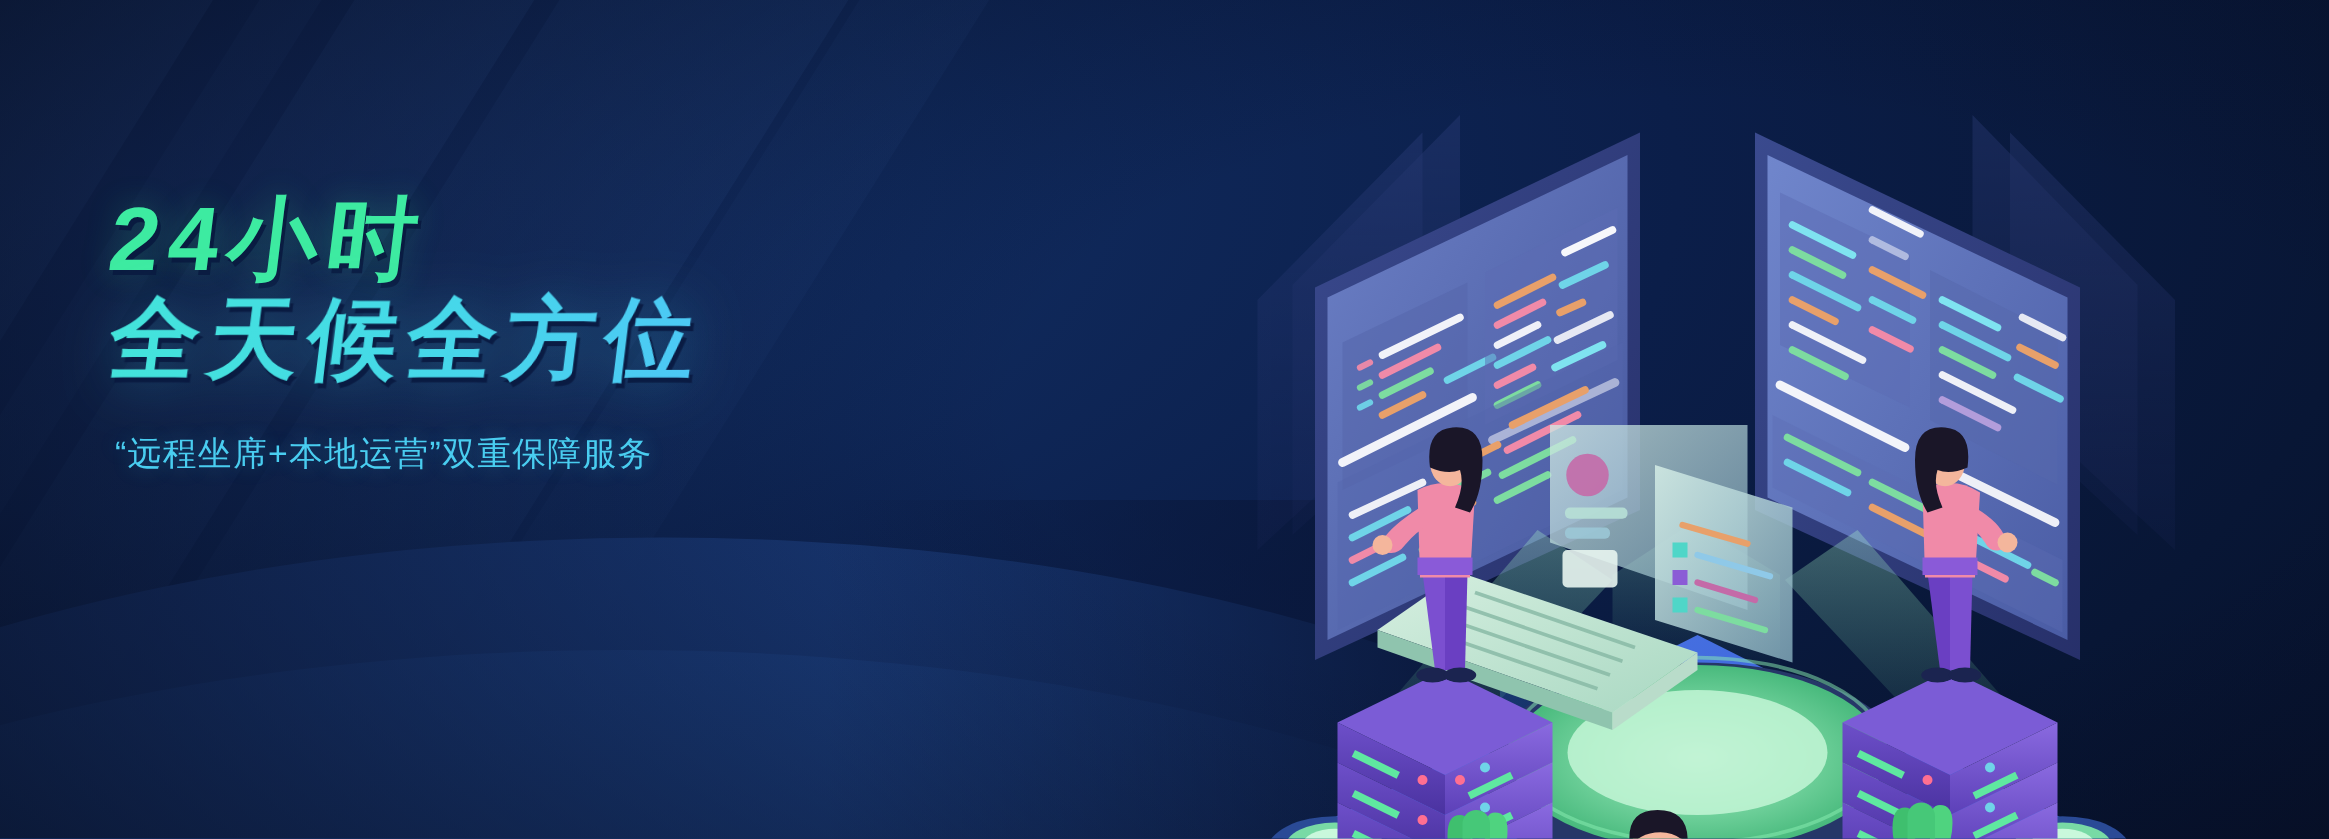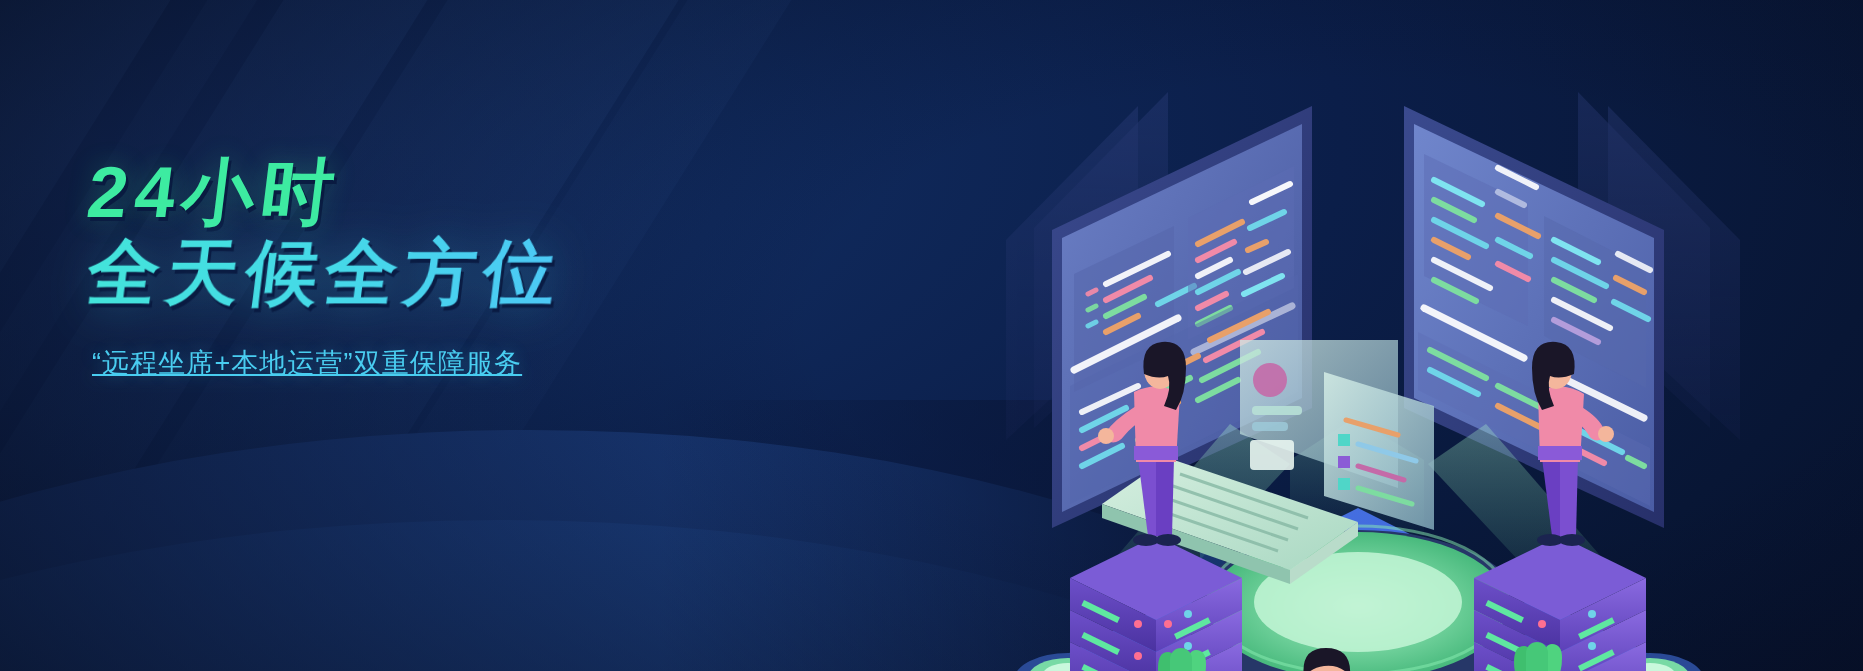--- a/index.html
+++ b/index.html
@@ -106,21 +106,20 @@
     margin-top:-4px;
   }
   .subhead{
     margin:30px 0 0 4px;
     font-size:27px;
     line-height:38px;
     letter-spacing:.04em;
     color:#49cdf0;
     white-space:nowrap;
     text-shadow:0 0 16px rgba(60,190,235,.30);
-    text-decoration:underline;
   }
 
   
   .illo{
     position:absolute;
     left:838px;
     top:-12px;
     width:1040px;
     height:700px;
     z-index:4;

